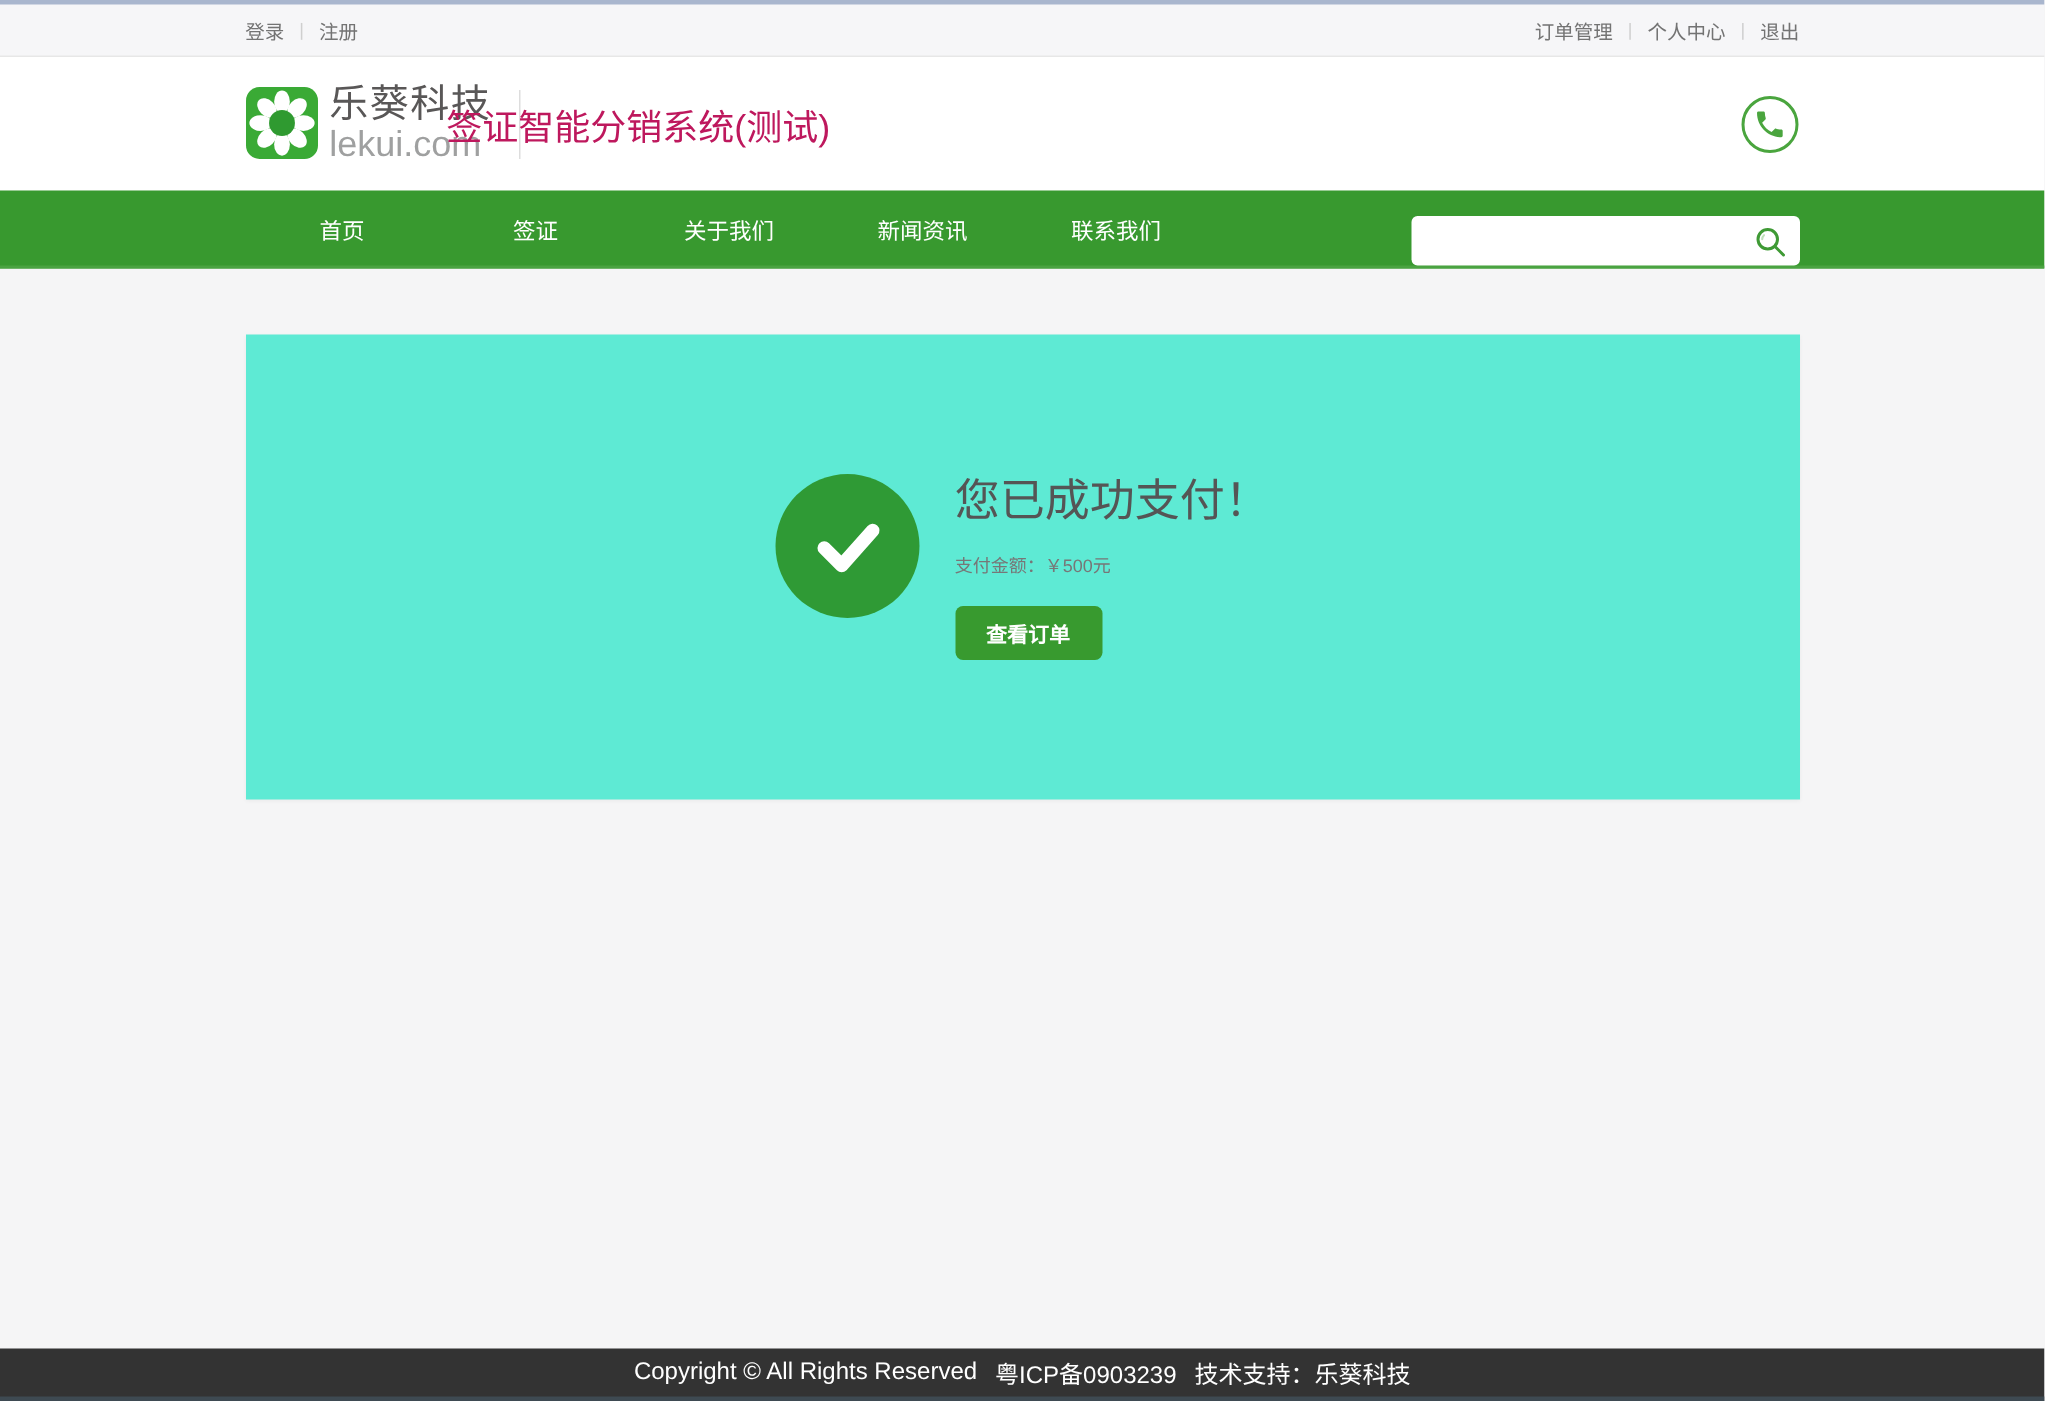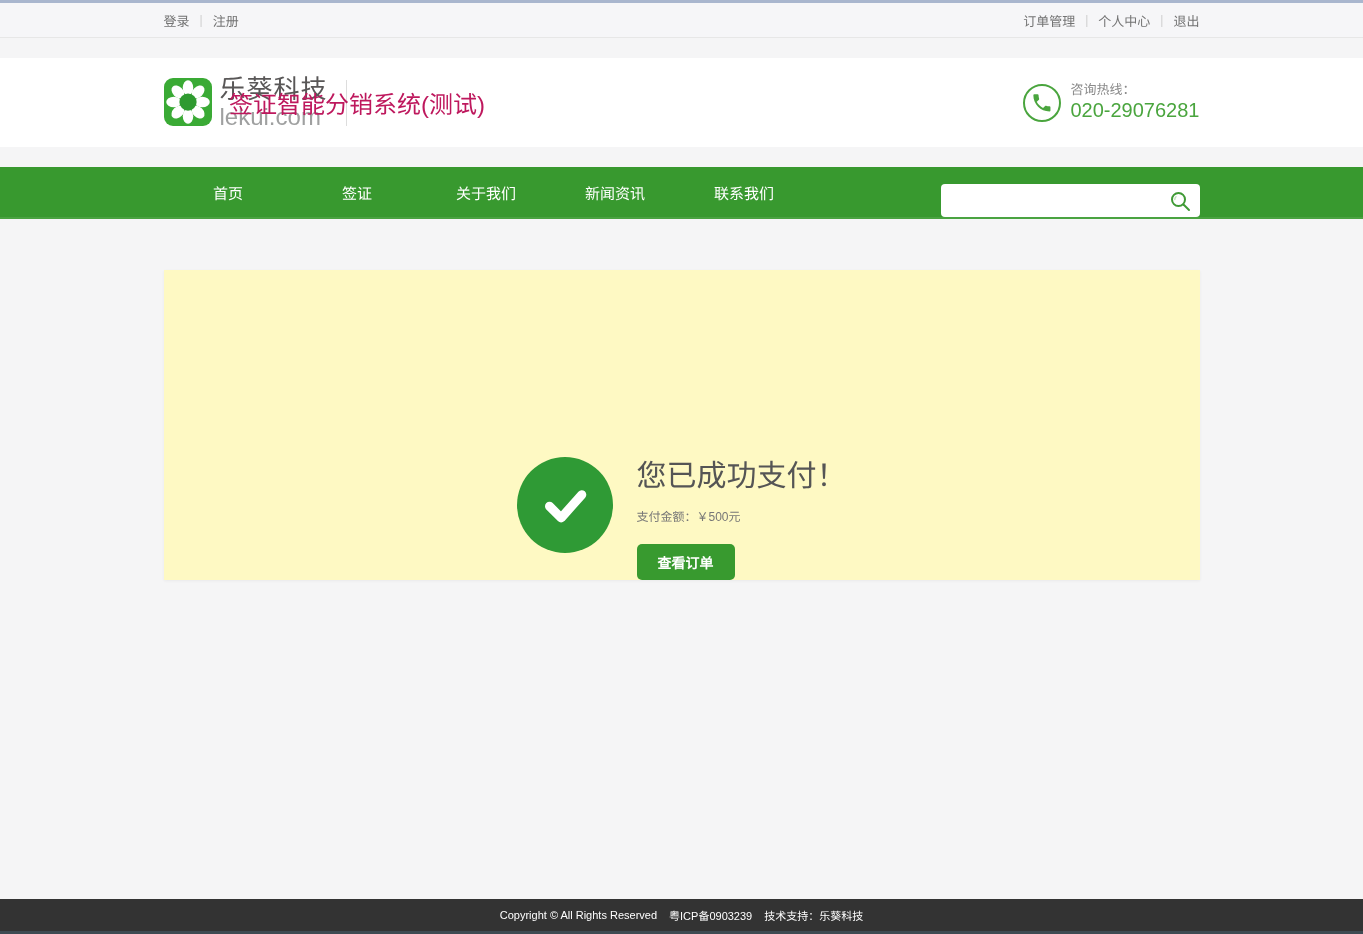--- a/index.html
+++ b/index.html
@@ -7,21 +7,20 @@
   html,body { width:1363px; }
   body {
     font-family: "Liberation Sans", "DejaVu Sans", sans-serif;
     background:#f5f5f6;
     color:#555;
   }
   .page {
     width:1363px; min-height:934px;
     display:flex; flex-direction:column;
     background:#f5f5f6;
-    gap:20px;
   }
   .container { width:1036px; margin:0 auto; }
 
   
   .topbar {
     background:#f6f6f8;
     border-top:3px solid #a9b6ce;
     border-bottom:1px solid #e7e7e7;
     height:38px;
   }
@@ -86,26 +85,25 @@
   }
   .search-btn {
     width:28px; height:28px; border:none; background:transparent;
     display:flex; align-items:center; justify-content:center; cursor:pointer;
     padding:0;
   }
 
   
   .main { flex:1; padding-top:26px; }
   .card {
-    width:1036px; margin:5px auto; height:310px;
-    background:#fef9c3;
+    width:1036px; margin:18px auto; height:310px;
+    background:#5eead4;
     box-shadow:0 1px 3px rgba(0,0,0,0.05);
     display:flex; justify-content:center;
     padding-top:93px;
-    align-items:flex-end;
   }
   .success-row { display:flex; align-items:flex-start; }
   .check-circle {
     width:96px; height:96px; border-radius:50%;
     background:#2f9a35;
     display:flex; align-items:center; justify-content:center;
     flex:0 0 auto;
   }
   .success-info { margin-left:24px; }
   .success-title { font-size:30px; color:#555555; font-weight:normal; line-height:1.15; margin-top:2px; }
@@ -118,21 +116,21 @@
     border:none; border-radius:5px;
     padding:8px 21px; cursor:pointer;
     font-family:"Liberation Sans","DejaVu Sans",sans-serif;
   }
 
   
   .footer { background:#333333; }
   .footer-inner {
     height:32px;
     display:flex; align-items:center; justify-content:center;
-    color:#ffffff; font-size:11px;
+    color:#ffffff; font-size:16px;
   }
   .footer-inner span { margin:0 6px; }
   .footer-strip { height:3px; background:#3e4a52; }
 </style>
 </head>
 <body>
 
 <div class="page">
 
   <div class="topbar">
@@ -174,24 +172,20 @@
           <div class="logo-domain">lekui.com</div>
         </div>
       </div>
       <div class="brand-divider" style="margin-right:auto;"></div>
       <div class="site-title" style="margin-right:auto; margin-left:-655px;">签证智能分销系统(测试)</div>
       <div class="hotline">
         <svg class="phone-icon" viewBox="0 0 40 40" aria-hidden="true">
           <circle cx="20" cy="20" r="18" fill="none" stroke="#4aa53e" stroke-width="2"></circle>
           <path fill="#4aa53e" transform="translate(8.5,8.5) scale(0.95)" d="M6.6 10.8c1.4 2.8 3.8 5.1 6.6 6.6l2.2-2.2c.3-.3.7-.4 1-.2 1.1.4 2.3.6 3.6.6.6 0 1 .4 1 1V20c0 .6-.4 1-1 1C10.6 21 3 13.4 3 4c0-.6.4-1 1-1h3.5c.6 0 1 .4 1 1 0 1.2.2 2.4.6 3.6.1.3 0 .7-.2 1l-2.3 2.2z"></path>
         </svg>
-        <div class="hotline-text">
-          <div class="hotline-label">咨询热线：</div>
-          <div class="hotline-number">020-29076281</div>
-        </div>
       </div>
     </div>
   </div>
 
   <div class="nav">
     <div class="container">
       <div class="nav-items">
         <div class="nav-item">首页</div>
         <div class="nav-item">签证</div>
         <div class="nav-item">关于我们</div>

